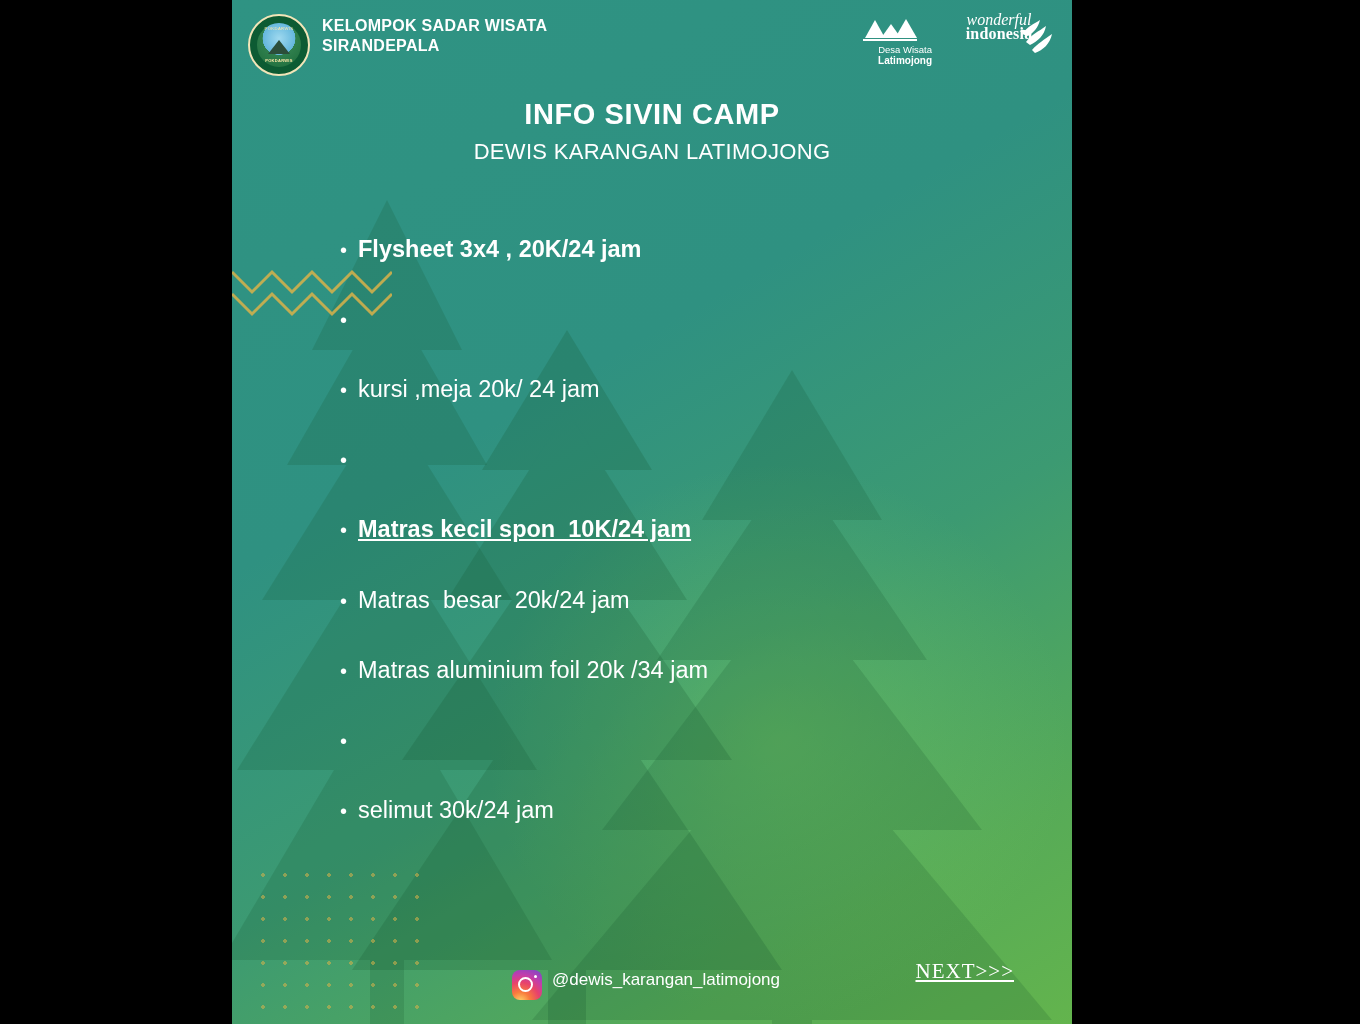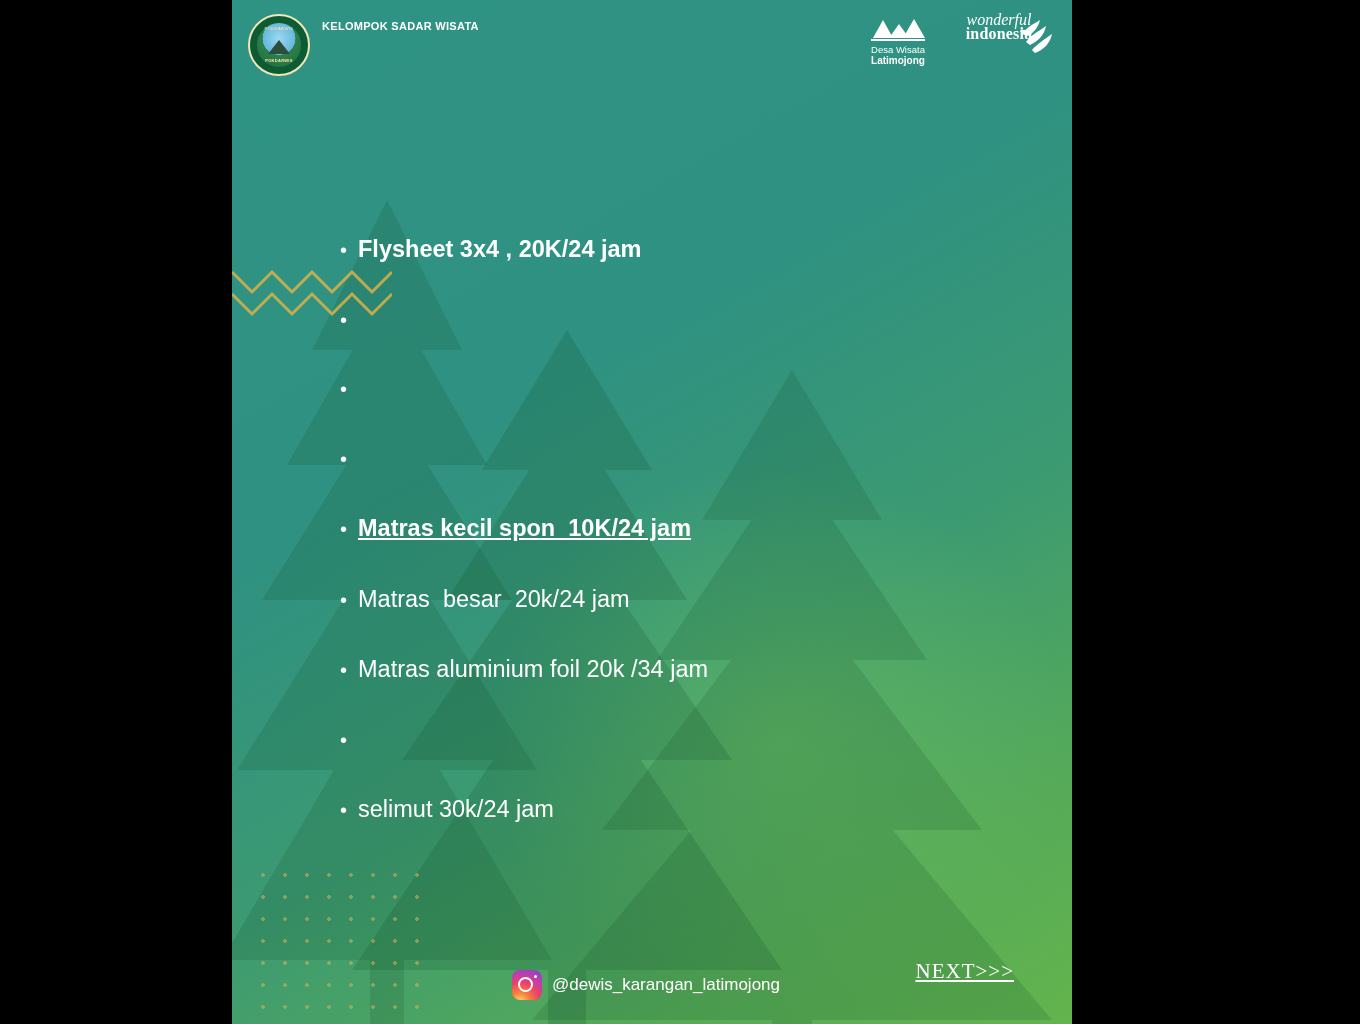--- a/index.html
+++ b/index.html
@@ -121,33 +121,33 @@
     text-align: center;
     top: 3px;
     letter-spacing: .4px;
   }
   .org-title {
     position: absolute;
     left: 90px;
     top: 16px;
     color: #ffffff;
     font-weight: bold;
-    font-size: 11px;
+    font-size: 16px;
     line-height: 20px;
     letter-spacing: .3px;
     text-transform: uppercase;
   }
   .org-title div { white-space: nowrap; }
 
   .logo-desa {
     position: absolute;
-    right: 132px;
+    right: 140px;
     top: 18px;
     width: 84px;
-    text-align: center;
+    text-align: right;
     color: #ffffff;
   }
   .logo-desa .mark { height: 26px; display:flex; align-items:flex-end; justify-content:center; }
   .logo-desa .l1 { font-size: 9.5px; line-height: 11px; }
   .logo-desa .l2 { font-size: 10px; font-weight: bold; line-height: 11px; }
 
   .logo-wonderful {
     position: absolute;
     right: 18px;
     top: 14px;
@@ -223,21 +223,21 @@
   .item-text.bold { font-weight: bold; }
   .item-text.semi { font-weight: bold; text-decoration: underline; }
 
   
   .footer-ig {
     position: absolute;
     left: 0;
     right: 12px;
     bottom: 24px;
     display: flex;
-    align-items: center;
+    align-items: flex-start;
     justify-content: center;
     gap: 10px;
   }
   .ig-icon {
     width: 30px; height: 30px;
     border-radius: 8px;
     background: radial-gradient(circle at 28% 105%, #fdd56a 0%, #f97c3c 25%, #e8426b 50%, #c33dab 70%, #6f4acf 100%);
     position: relative;
   }
   .ig-icon::before {
@@ -332,20 +332,21 @@
       <div class="logo-left">
         <div class="inner">
           <div class="logo-ring-text">POKDARWIS</div>
           <div class="peak"></div>
           <div class="txt">POKDARWIS</div>
         </div>
       </div>
 
       <div class="org-title">
         <div>KELOMPOK SADAR WISATA</div>
+        <div>SIRANDEPALA</div>
       </div>
 
       <div class="logo-desa">
         <div class="mark">
           <svg width="58" height="26" viewBox="0 0 58 26">
             <g fill="#ffffff">
               <polygon points="14,2 24,20 4,20"></polygon>
               <polygon points="30,6 40,20 20,20"></polygon>
               <polygon points="45,1 56,20 34,20"></polygon>
               <rect x="2" y="21" width="54" height="2"></rect>
@@ -365,31 +366,36 @@
               <path d="M4 18 C10 10, 16 8, 22 4 C20 12, 16 16, 10 20 Z"></path>
               <path d="M8 26 C14 18, 20 16, 28 10 C26 20, 20 25, 12 29 Z"></path>
               <path d="M14 34 C20 27, 26 24, 34 18 C32 28, 25 34, 17 37 Z"></path>
               <path d="M2 14 C6 13, 9 14, 11 17 L7 19 Z"></path>
             </g>
           </svg>
         </div>
       </div>
     </div>
 
+    <div class="title-block">
+      <div class="title-main">INFO SIVIN CAMP</div>
+      <div class="title-sub">DEWIS KARANGAN LATIMOJONG</div>
+    </div>
 
     <div class="list">
       <div class="list-item">
         <span class="bullet">•</span>
         <span class="item-text bold">Flysheet 3x4 , 20K/24 jam</span>
       </div>
       <div class="list-item">
         <span class="bullet">•</span>
       </div>
       <div class="list-item">
         <span class="bullet">•</span>
+        <span class="item-text">kursi ,meja 20k/ 24 jam</span>
       </div>
       <div class="list-item">
         <span class="bullet">•</span>
       </div>
       <div class="list-item">
         <span class="bullet">•</span>
         <span class="item-text semi">Matras kecil spon  10K/24 jam</span>
       </div>
       <div class="list-item">
         <span class="bullet">•</span>

